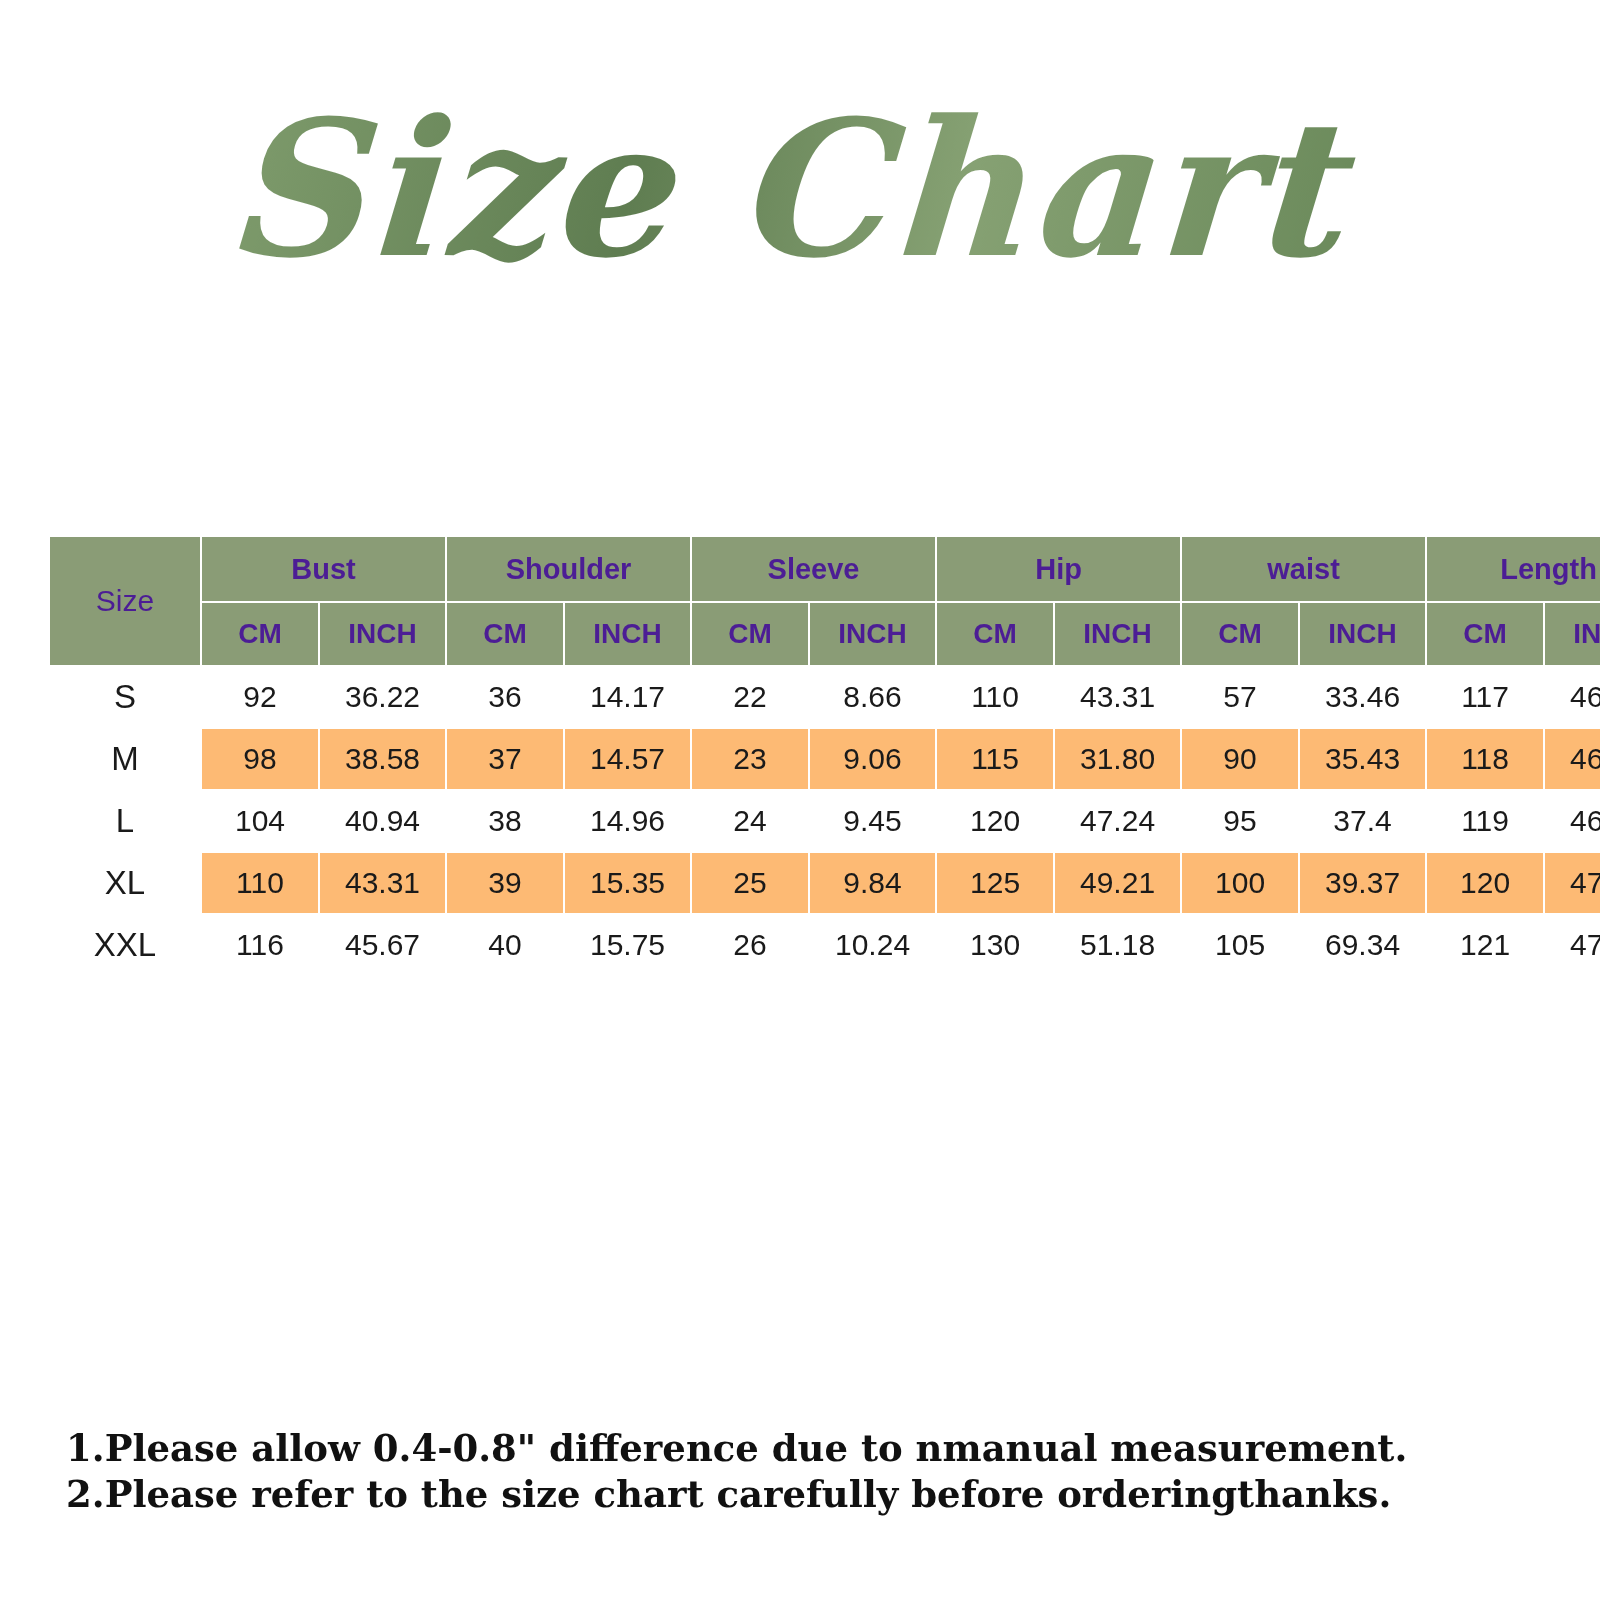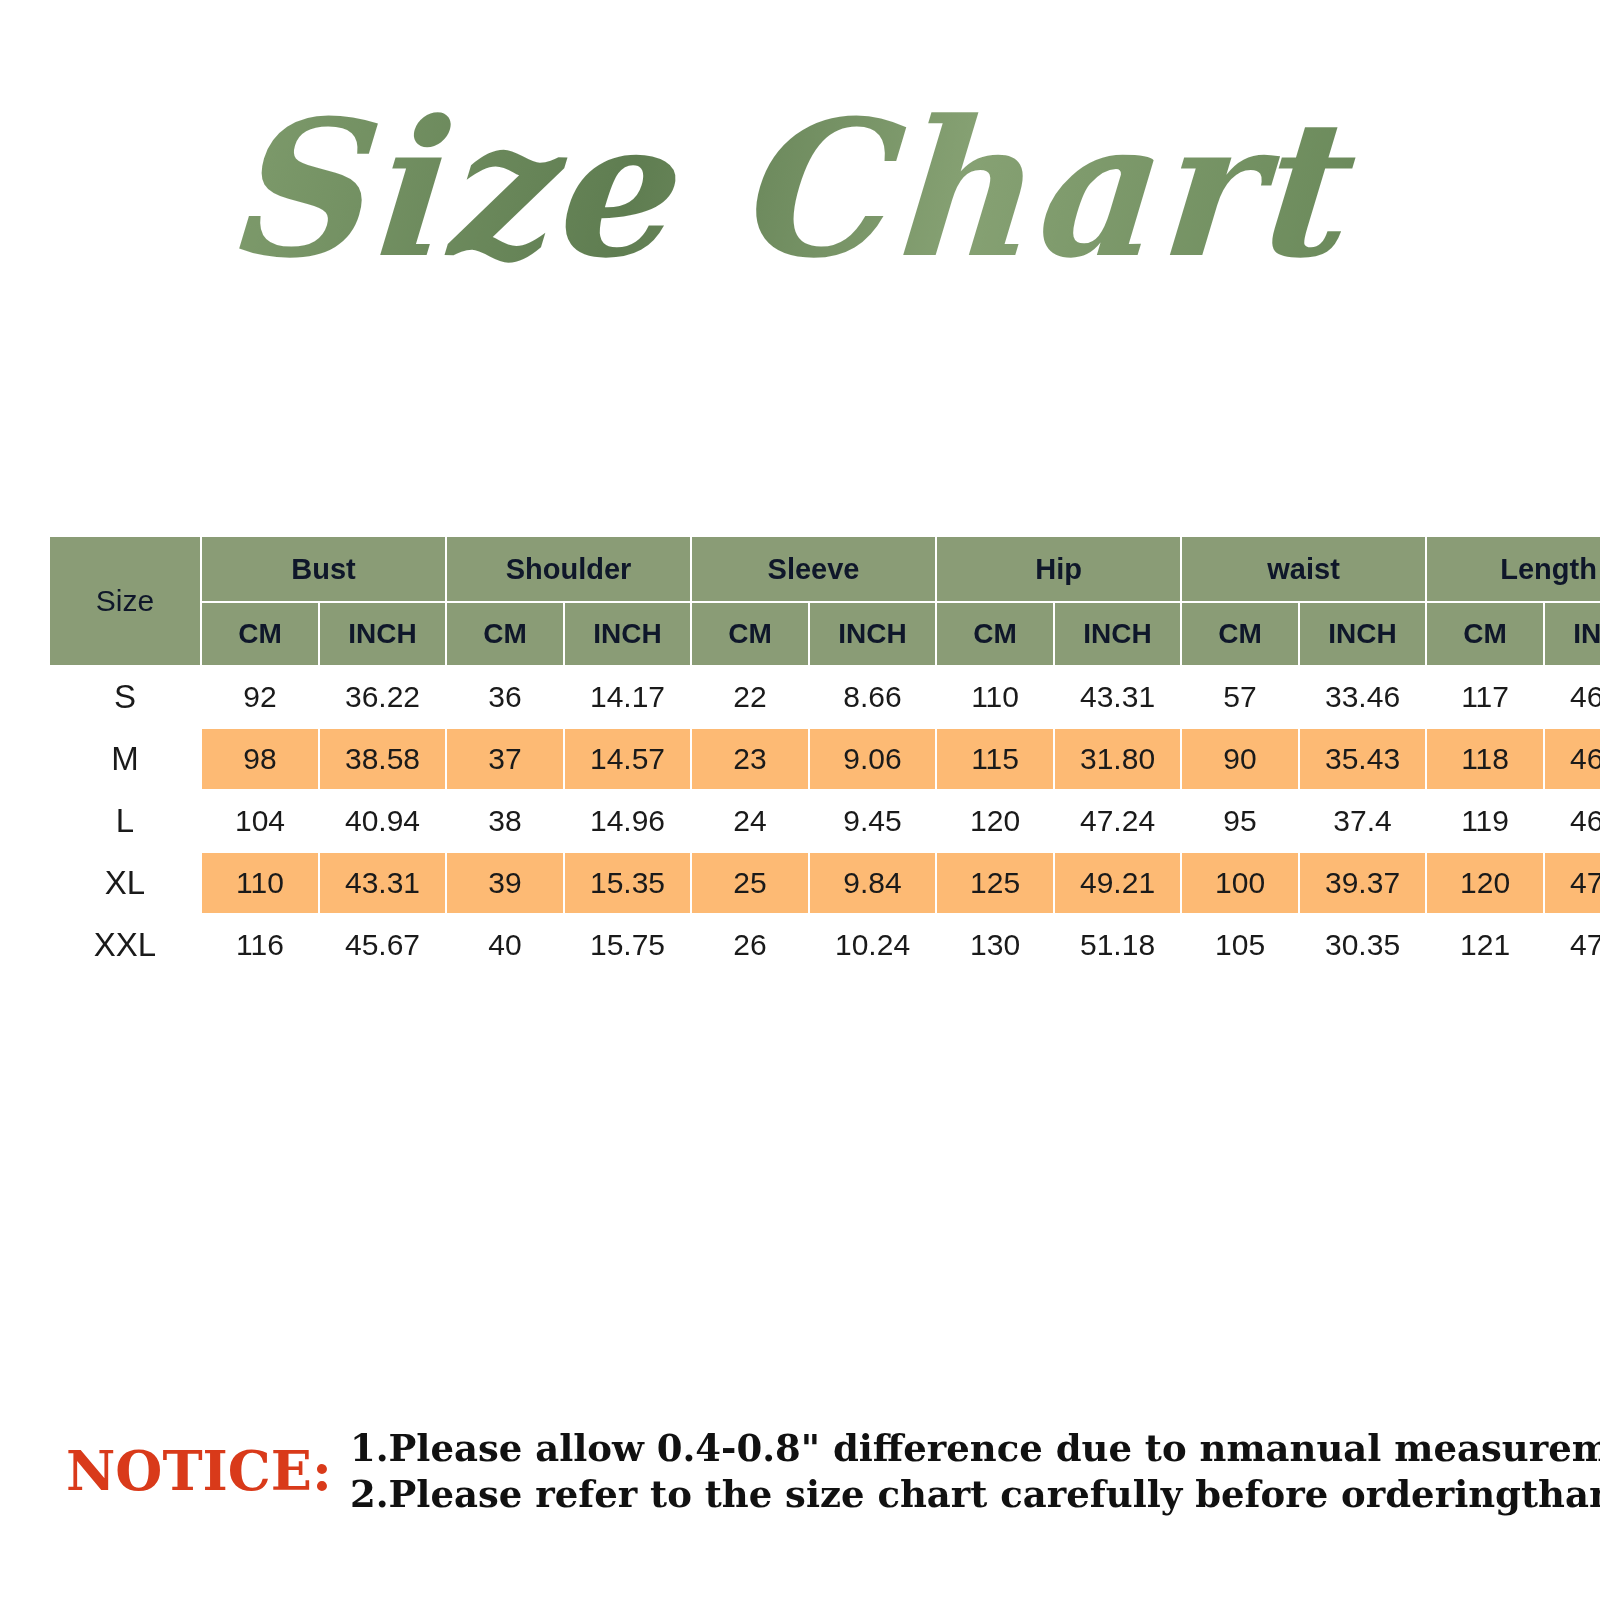--- a/index.html
+++ b/index.html
@@ -59,21 +59,21 @@
   }
   table.size-chart th,
   table.size-chart td {
     border: 2px solid #ffffff;
     text-align: center;
     vertical-align: middle;
     font-family: "Liberation Sans", sans-serif;
   }
   thead th {
     background: #8a9c76;
-    color: #0f172a;
+    color: #4c1d95;
     font-size: 29px;
     font-weight: bold;
     height: 62px;
   }
   thead th.sub {
     font-size: 28px;
     height: 60px;
     text-align: center;
   }
   thead th.size-head {
@@ -247,29 +247,28 @@
           <td class="size-cell">XXL</td>
           <td>116</td>
           <td>45.67</td>
           <td>40</td>
           <td>15.75</td>
           <td>26</td>
           <td>10.24</td>
           <td>130</td>
           <td>51.18</td>
           <td>105</td>
-          <td>30.35</td>
+          <td>69.34</td>
           <td>121</td>
           <td>47.64</td>
         </tr>
       </tbody>
     </table>
   </div>
 
   <div class="notice">
-    <div class="notice-label">NOTICE:</div>
     <div class="notice-lines">
       <div>1.Please allow 0.4-0.8" difference due to nmanual measurement.</div>
       <div>2.Please refer to the size chart carefully before orderingthanks.</div>
     </div>
   </div>
 
 </div>
 
 </body></html>

